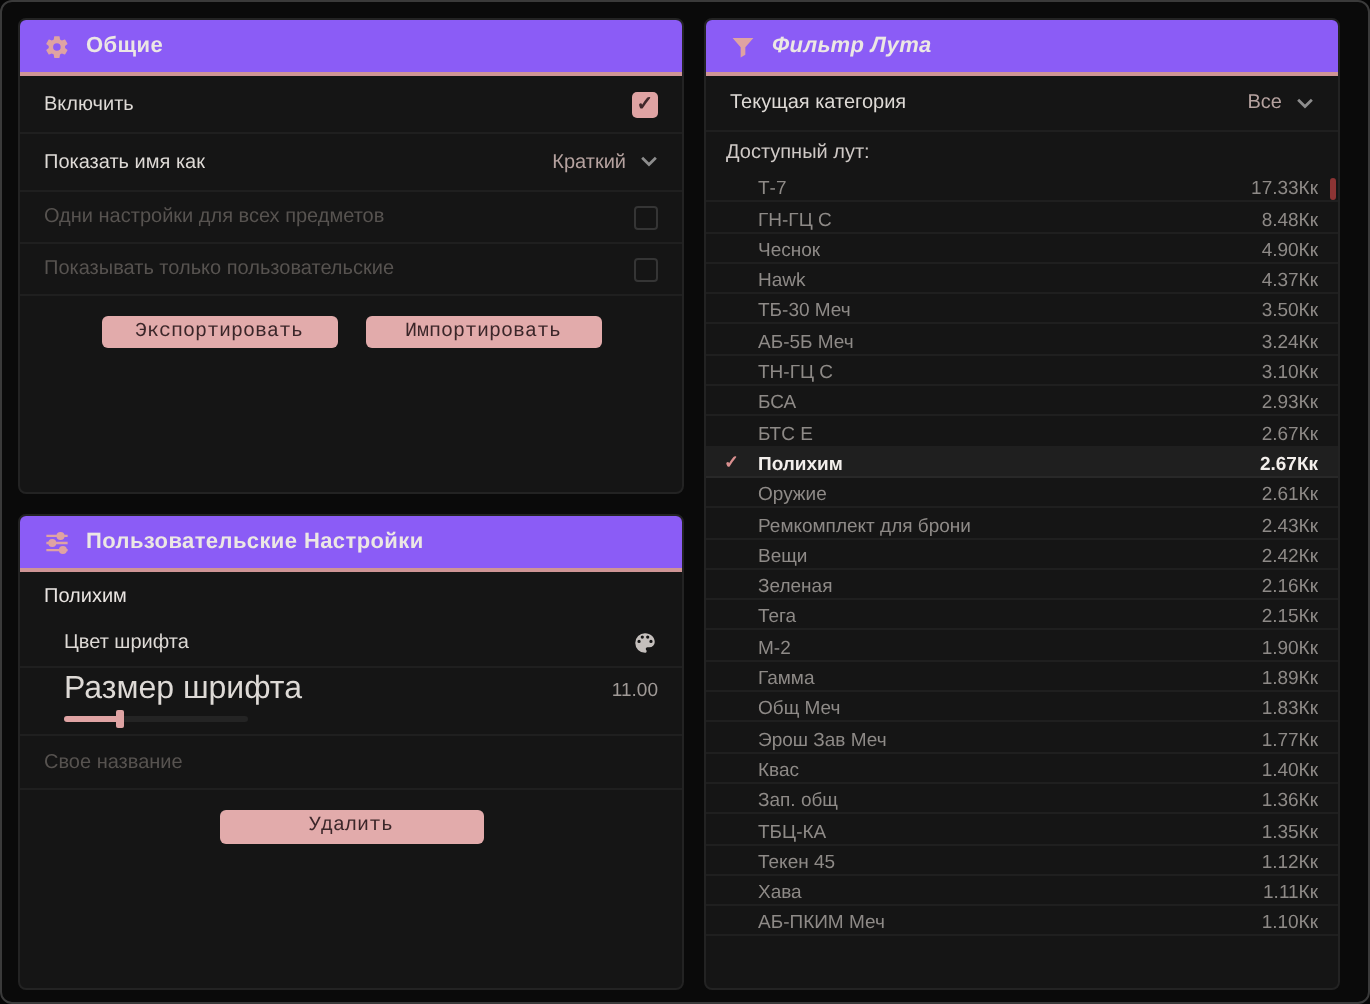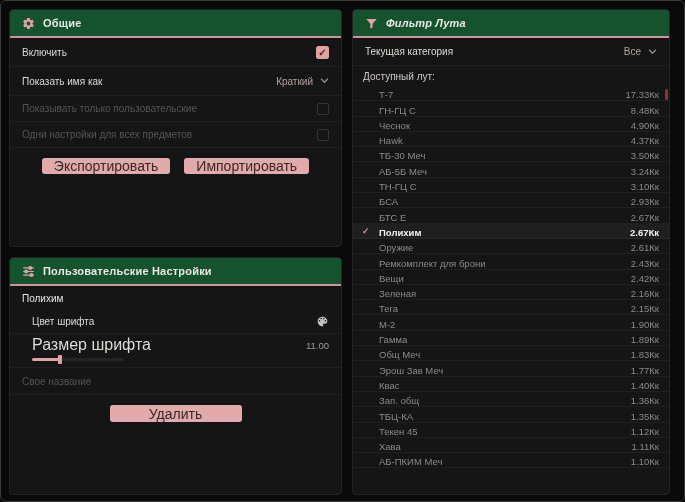--- a/index.html
+++ b/index.html
@@ -23,21 +23,21 @@
     border:1px solid #232323;
     border-radius:4px;
     overflow:hidden;
   }
   #panel-general { left:8px;  top:8px;   width:333px; height:238px; }
   #panel-custom  { left:8px;  top:256px; width:333px; height:238px; }
   #panel-loot    { left:351px; top:8px;  width:318px; height:486px; }
 
   .panel-header {
     height:28px;
-    background:#14532d;
+    background:#8b5cf6;
     border-bottom:2px solid #cf9595;
     display:flex; align-items:center;
     padding:1px 12px; gap:8px;
   }
   .panel-title { font-size:11px; font-weight:700; color:#ece7e4; letter-spacing:.2px; }
   .italic { font-style:italic; }
 
   .row {
     display:flex; align-items:center;
     padding:0 12px;
@@ -62,21 +62,21 @@
 
   
   .select { display:flex; align-items:center; gap:7px; cursor:pointer; }
   .select .val { font-size:10px; color:#b5a29f; }
 
   
   .btn-row { display:flex; justify-content:center; gap:14px; padding-top:10px; }
   .btn {
     background:#e2abab; color:#3b2629;
     border:none; border-radius:3px;
-    font-family:Liberation Sans, sans-serif; font-size:14px;
+    font-family:Liberation Mono, monospace; font-size:10px;
     height:16px; min-width:118px; padding:0 12px;
     cursor:pointer;
   }
   .btn-delete { min-width:132px; height:17px; }
 
   
   .item-name-row { height:24px; display:flex; align-items:center; padding:0 12px; }
   .item-name { font-size:10px; color:#e9e4e1; }
   .indent { padding-left:22px; }
   .fs-row { padding:3px 12px 0 22px; border-bottom:1px solid rgba(255,255,255,.045); height:34px; }
@@ -162,27 +162,27 @@
         <span class="val">Краткий</span>
         <span class="icon">
           <svg width="9" height="6" viewBox="0 0 10 7">
               <polyline points="1,1 5,5 9,1" fill="none" stroke="#8d8d8d" stroke-width="1.6"></polyline>
             </svg>
         </span>
       </span>
     </div>
 
     <div class="row h26">
+      <span class="lbl dim">Одни настройки для всех предметов</span>
+      <span class="spacer"></span>
+      <span class="cb-off"></span>
+    </div>
+
+    <div class="row h26">
       <span class="lbl dim">Показывать только пользовательские</span>
-      <span class="spacer"></span>
-      <span class="cb-off"></span>
-    </div>
-
-    <div class="row h26">
-      <span class="lbl dim">Одни настройки для всех предметов</span>
       <span class="spacer"></span>
       <span class="cb-off"></span>
     </div>
 
     <div class="btn-row">
       <button class="btn">Экспортировать</button>
       <button class="btn">Импортировать</button>
     </div>
   </div>
 

